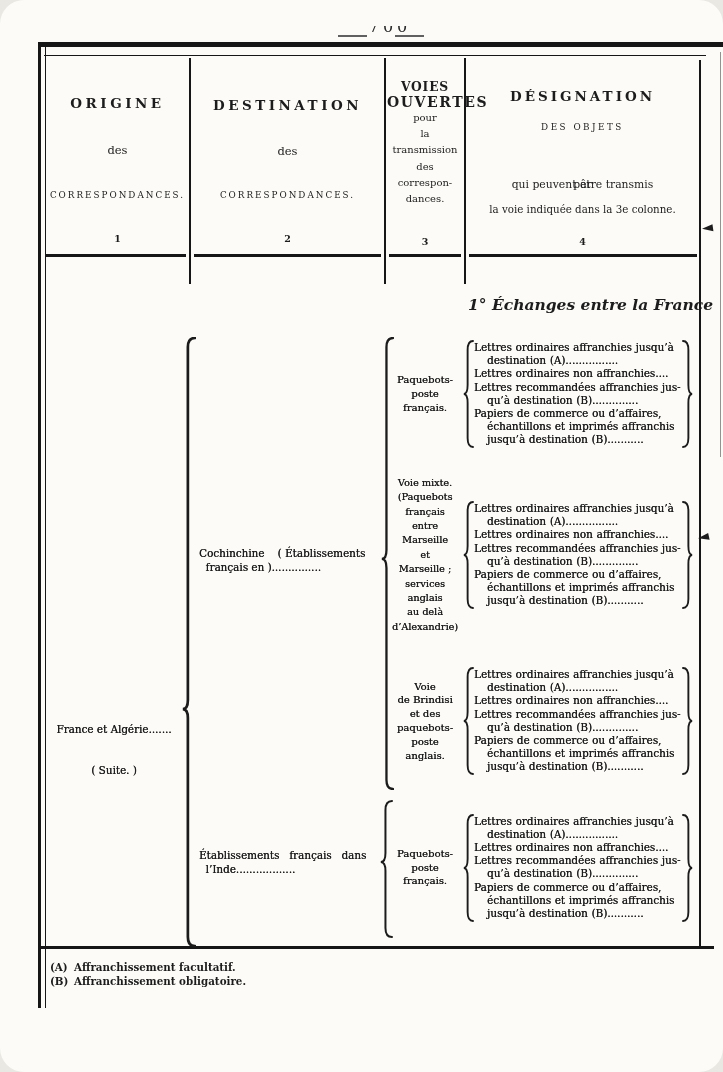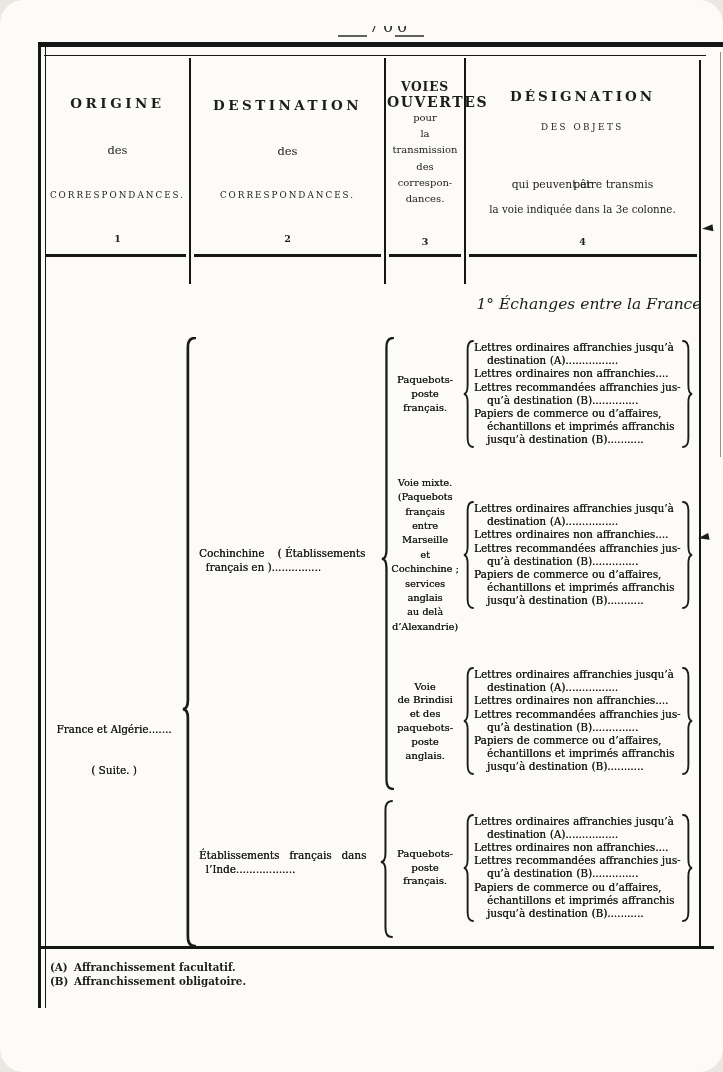--- a/index.html
+++ b/index.html
@@ -23,21 +23,21 @@
   .word-des{font-size:11.5px;}
   .spaced-caps{font-size:8.8px;font-weight:normal;letter-spacing:2px;}
   .colnum{font-size:9.5px;font-weight:bold;}
   .h4-line{font-size:10.8px;}
   .c3lines{position:absolute;left:0;right:0;top:78px;}
   .c3lines .ln{font-size:10px;line-height:16.2px;}
   .c3lines .ln:nth-child(1){font-size:12.3px;font-weight:bold;letter-spacing:.8px;line-height:17px;}
   .c3lines .ln:nth-child(2){font-size:14px;font-weight:bold;letter-spacing:1.6px;line-height:15px;}
   
   .section-title{position:absolute;left:468px;top:295px;width:242px;text-align:center;
-    font-style:italic;font-weight:normal;font-size:15.5px;white-space:nowrap;}
+    font-style:italic;font-weight:bold;font-size:15.5px;white-space:nowrap;}
   
   .origin-cell{position:absolute;left:44px;top:696px;width:140px;text-align:center;
     font-size:10.4px;line-height:13.5px;white-space:pre;}
   .dest{position:absolute;left:199px;width:186px;font-size:10.4px;line-height:14px;white-space:pre;}
   .dest .ln{white-space:pre;}
   
   .block{position:absolute;left:387px;width:313px;display:flex;align-items:center;}
   .voie{width:76px;text-align:center;font-size:10px;}
   .voie .ln{line-height:13.8px;}
   .b2 .voie .ln{line-height:14.4px;font-size:9.7px;}
@@ -189,21 +189,21 @@
   </div>
 
   <div class="block b2" style="top:462px;height:186px;">
     <div class="voie">
         <div class="ln">Voie mixte.</div>
         <div class="ln">(Paquebots</div>
         <div class="ln">français</div>
         <div class="ln">entre</div>
         <div class="ln">Marseille</div>
         <div class="ln">et</div>
-        <div class="ln">Cochinchine ;</div>
+        <div class="ln">Marseille ;</div>
         <div class="ln">services</div>
         <div class="ln">anglais</div>
         <div class="ln">au delà</div>
         <div class="ln">d’Alexandrie)</div>
       </div>
     <div class="igroup">
       <div class="brace">
           <svg width="11" height="108" xmlns="http://www.w3.org/2000/svg">
             <path d="M 10 1 Q 4.62 1 4.62 10 L 4.62 45 Q 4.62 54 0.8 54 Q 4.62 54 4.62 63 L 4.62 98 Q 4.62 107 10 107" fill="none" stroke="#1b1b1b" stroke-width="1.9" stroke-linecap="round"></path>
           </svg>

